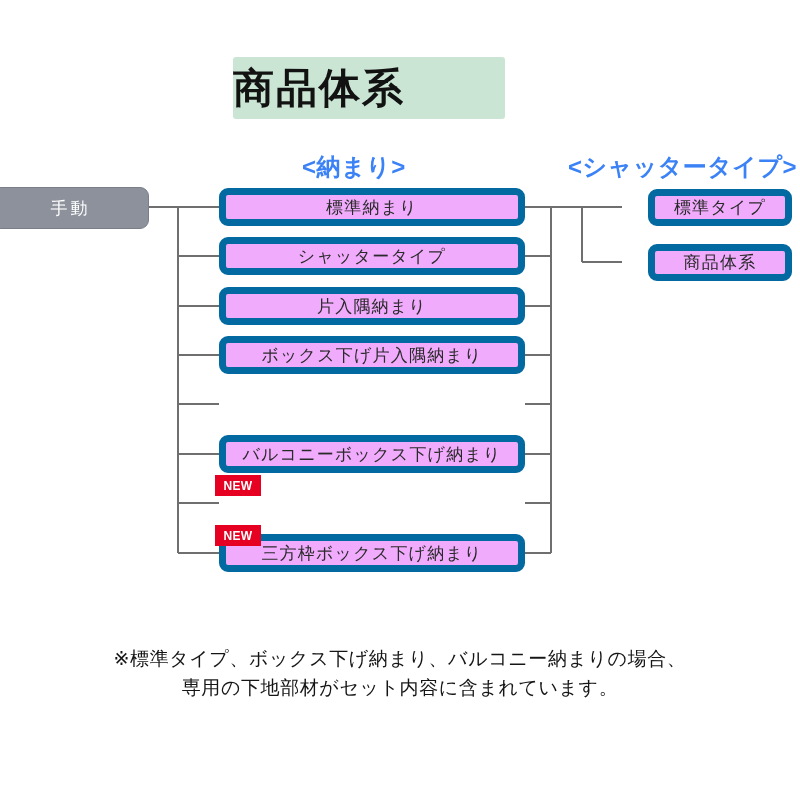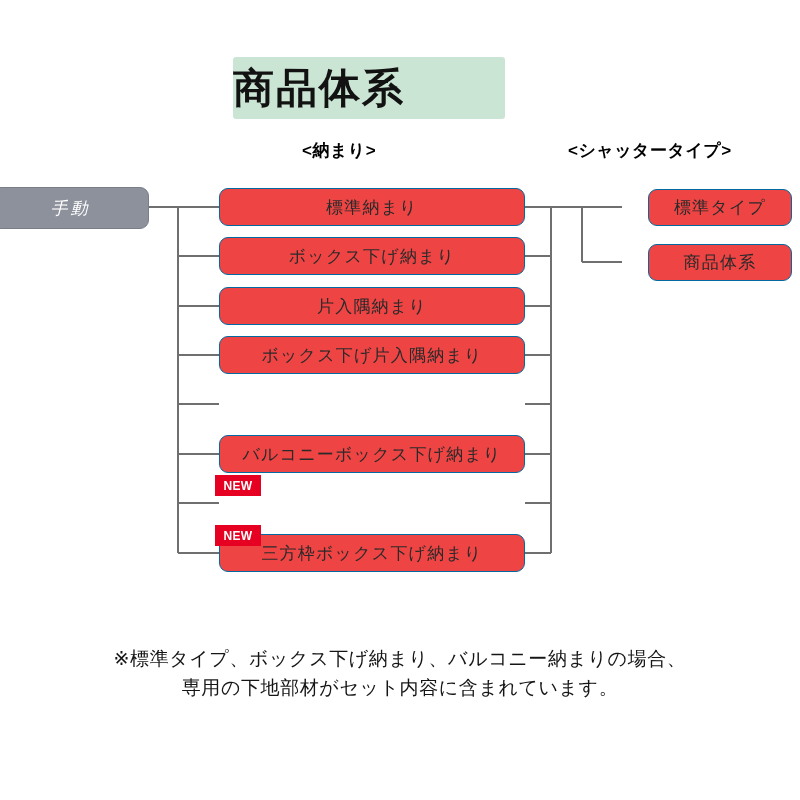--- a/index.html
+++ b/index.html
@@ -38,25 +38,26 @@
     font-weight: bold;
     letter-spacing: 2px;
     color: #121212;
     line-height: 1;
     white-space: nowrap;
   }
 
   
   .col-header {
     position: absolute;
-    font-size: 17px;
+    font-size: 24px;
     font-weight: bold;
-    color: #000000;
+    color: #3b82f6;
     white-space: nowrap;
     letter-spacing: 0.5px;
+    margin-top: 12px;
   }
   #header-osamari { left: 302px; top: 139px; }
   #header-shutter { left: 568px; top: 139px; }
 
   
   #wires {
     position: absolute;
     left: 0;
     top: 0;
     width: 800px;
@@ -76,29 +77,28 @@
     border-radius: 9px;
     display: flex;
     align-items: center;
     justify-content: center;
   }
   .root-node-label {
     color: #ffffff;
     font-size: 17px;
     letter-spacing: 3px;
     white-space: nowrap;
-    font-style: italic;
   }
 
   
   .node {
     position: absolute;
     box-sizing: border-box;
-    background: #ef4444;
-    border: 1px solid #0369a1;
+    background: #f0abfc;
+    border: 7px solid #0369a1;
     border-radius: 9px;
     display: flex;
     align-items: center;
     justify-content: center;
   }
   .node-label {
     font-size: 17px;
     color: #2a2a2a;
     letter-spacing: 1.2px;
     white-space: nowrap;
@@ -197,21 +197,21 @@
   </svg>
 
   <div class="root-node">
     <span class="root-node-label">手動</span>
   </div>
 
   <div class="node left-col" style="top:188px">
     <span class="node-label">標準納まり</span>
   </div>
   <div class="node left-col" style="top:237px">
-    <span class="node-label">ボックス下げ納まり</span>
+    <span class="node-label">シャッタータイプ</span>
   </div>
   <div class="node left-col" style="top:287px">
     <span class="node-label">片入隅納まり</span>
   </div>
   <div class="node left-col" style="top:336px">
     <span class="node-label">ボックス下げ片入隅納まり</span>
   </div>
   <div class="node left-col" style="top:435px">
     <span class="node-label">バルコニーボックス下げ納まり</span>
   </div>

